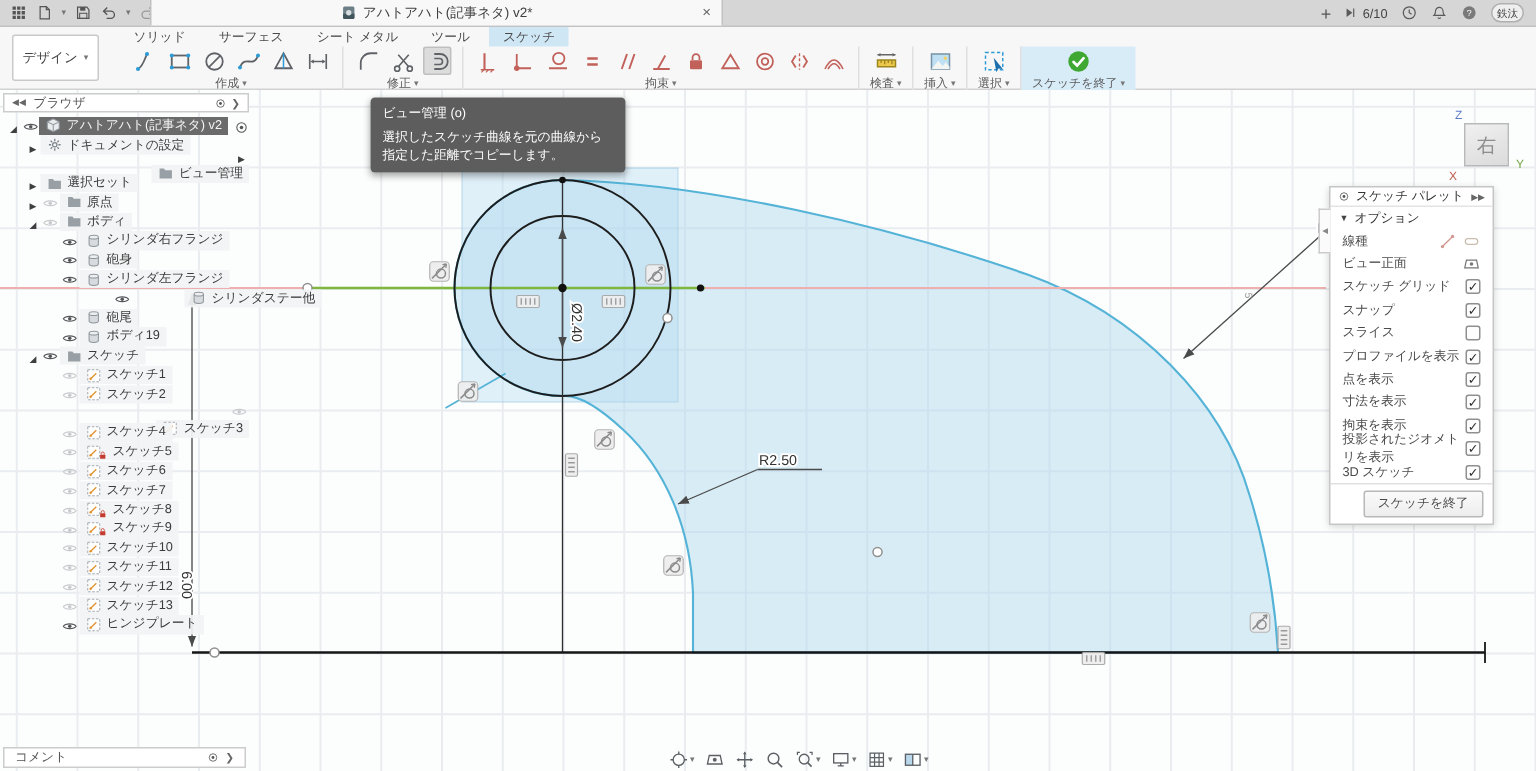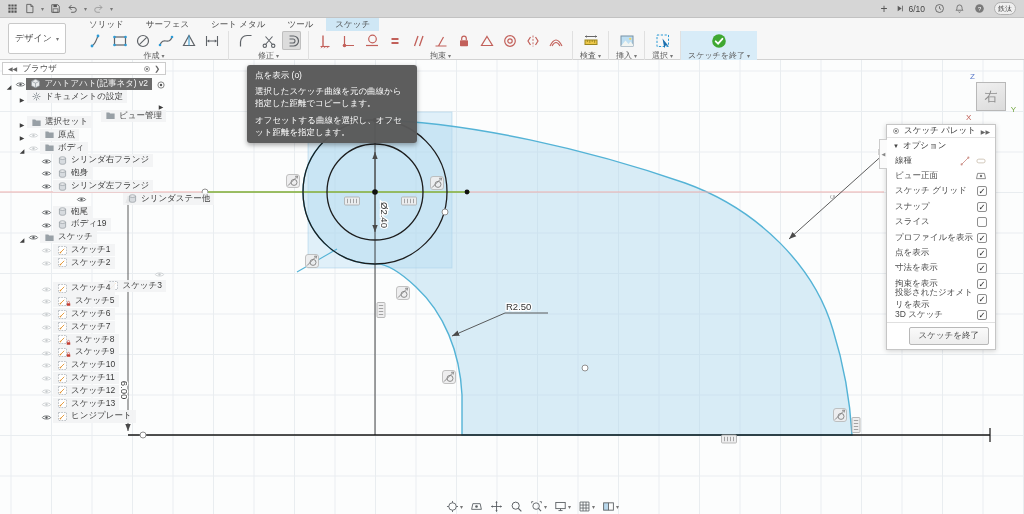--- a/index.html
+++ b/index.html
@@ -131,20 +131,31 @@
       </span>
       <span class="caret">▾</span>
     <span class="ic" style="color:#9a9a9a">
         <svg viewBox="0 0 16 16">
           <path d="M13 6.5H6a3.5 3.5 0 0 0 0 7h4" fill="none" stroke="currentColor" stroke-width="1.3"></path>
           <path d="M9.5 3L13 6.5 9.5 10" fill="none" stroke="currentColor" stroke-width="1.3"></path>
         </svg>
       </span>
       <span class="caret">▾</span>
   </div>
+  <div class="doctab tab-current">
+    <span class="ic">
+        <svg viewBox="0 0 16 16">
+          <rect x="2.5" y="2" width="11" height="12" rx="1.5" fill="#6d7f86"></rect>
+          <path d="M2.5 9h11v3.5a1.5 1.5 0 0 1-1.5 1.5h-8a1.5 1.5 0 0 1-1.5-1.5z" fill="#42555c"></path>
+          <circle cx="8" cy="8" r="2.6" fill="#d8dde0"></circle>
+        </svg>
+      </span>
+    <span>アハトアハト(記事ネタ) v2*</span>
+    <span class="tab-close">×</span>
+  </div>
   <div class="wright">
     <span class="newtab">+</span>
     <span class="jobs">
         <span class="ic" style="width:9px;height:9px">
           <svg viewBox="0 0 16 16">
             <path d="M3 3l7 5-7 5z" fill="currentColor"></path>
             <path d="M11.5 3v10" stroke="currentColor" stroke-width="1.4"></path>
           </svg>
         </span>
         <span>6/10</span>
@@ -502,23 +513,22 @@
     <use href="#ctan" transform="translate(449 317)"></use>
     <use href="#ctan" transform="translate(840 355)"></use>
     <use href="#cstr" transform="translate(352 141)"></use>
     <use href="#cstr" transform="translate(409 141)"></use>
     <use href="#cstr" transform="translate(729 379)"></use>
     <use href="#cstr" transform="translate(381 250) rotate(90)"></use>
     <use href="#cstr" transform="translate(856 365) rotate(90)"></use>
   </svg>
 
   <div class="tooltip">
-    <div class="tt-title">点を表示 (o)</div>
+    <div class="tt-title">ビュー管理 (o)</div>
     <div>選択したスケッチ曲線を元の曲線から指定した距離でコピーします。</div>
-    <div class="tt-b2">オフセットする曲線を選択し、オフセット距離を指定します。</div>
   </div>
 
   <div class="browser">
     <div class="bheader">
       <span style="font-size:6px;color:#666">◀◀</span>
       <span>ブラウザ</span>
       <span class="bhr">
           <span class="ic radio" style="margin-left:0;width:8px;height:8px">
             <svg viewBox="0 0 16 16">
               <circle cx="8" cy="8" r="5" fill="none" stroke="currentColor" stroke-width="1.1"></circle>
@@ -1179,20 +1189,32 @@
           <span class="pctl">
             <span class="cb on">✓</span>
           </span>
         </div>
       </div>
     <div class="pfooter">
       <span class="pfinish">スケッチを終了</span>
     </div>
   </div>
 
+  <div class="commentbar">
+    <span>コメント</span>
+    <span class="cbr">
+        <span class="ic radio" style="margin-left:0;width:8px;height:8px">
+          <svg viewBox="0 0 16 16">
+            <circle cx="8" cy="8" r="5" fill="none" stroke="currentColor" stroke-width="1.1"></circle>
+            <circle cx="8" cy="8" r="1.9" fill="currentColor"></circle>
+          </svg>
+        </span>
+        <span style="font-size:7px">❯</span>
+      </span>
+  </div>
 
   <div class="navbar" id="navbar-items">
       <span class="navbtn">
         <span class="ic">
           <svg viewBox="0 0 16 16">
             <circle cx="8" cy="8" r="4.6" fill="none" stroke="currentColor" stroke-width="1.1"></circle>
             <path d="M8 1.2v2.2M8 12.6v2.2M1.2 8h2.2M12.6 8h2.2" stroke="currentColor" stroke-width="1.1"></path>
           </svg>
         </span>
         <span class="caret">▾</span>

